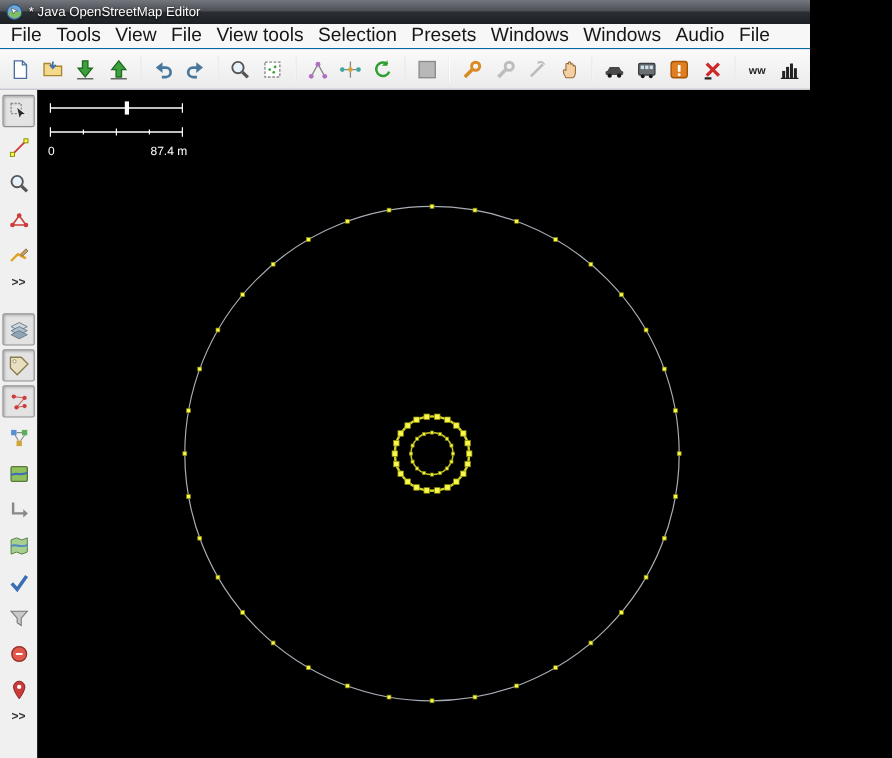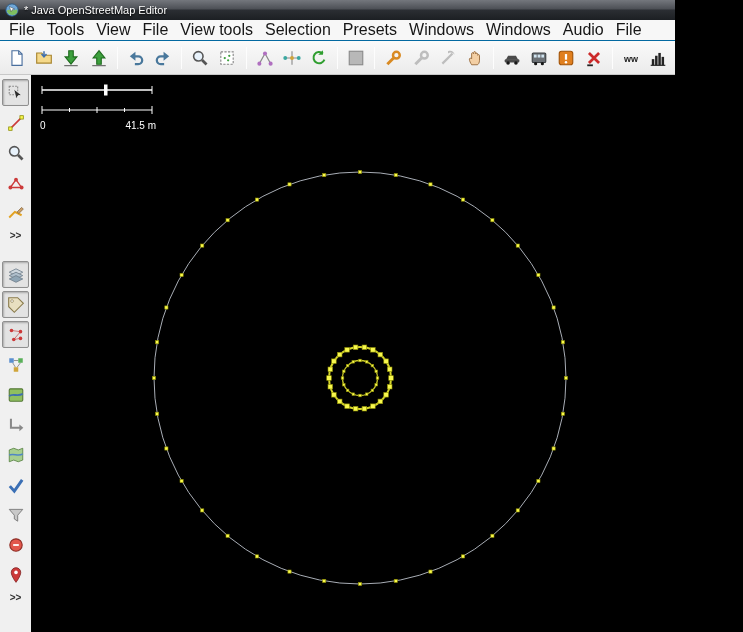--- a/index.html
+++ b/index.html
@@ -431,19 +431,19 @@
         <svg width="125" height="10">
           <line x1="2" y1="5" x2="112" y2="5" stroke="#fff" stroke-width="1.2"></line>
           <line x1="2" y1="1" x2="2" y2="9" stroke="#fff"></line>
           <line x1="29.5" y1="3" x2="29.5" y2="7" stroke="#fff"></line>
           <line x1="57" y1="2" x2="57" y2="8" stroke="#fff"></line>
           <line x1="84.5" y1="3" x2="84.5" y2="7" stroke="#fff"></line>
           <line x1="112" y1="1" x2="112" y2="9" stroke="#fff"></line>
         </svg>
         <div class="scale-labels">
           <span>0</span>
-          <span>41.5 m</span>
+          <span>87.4 m</span>
         </div>
       </div>
     </div>
 
   </div>
 </div>
 
 </body></html>

